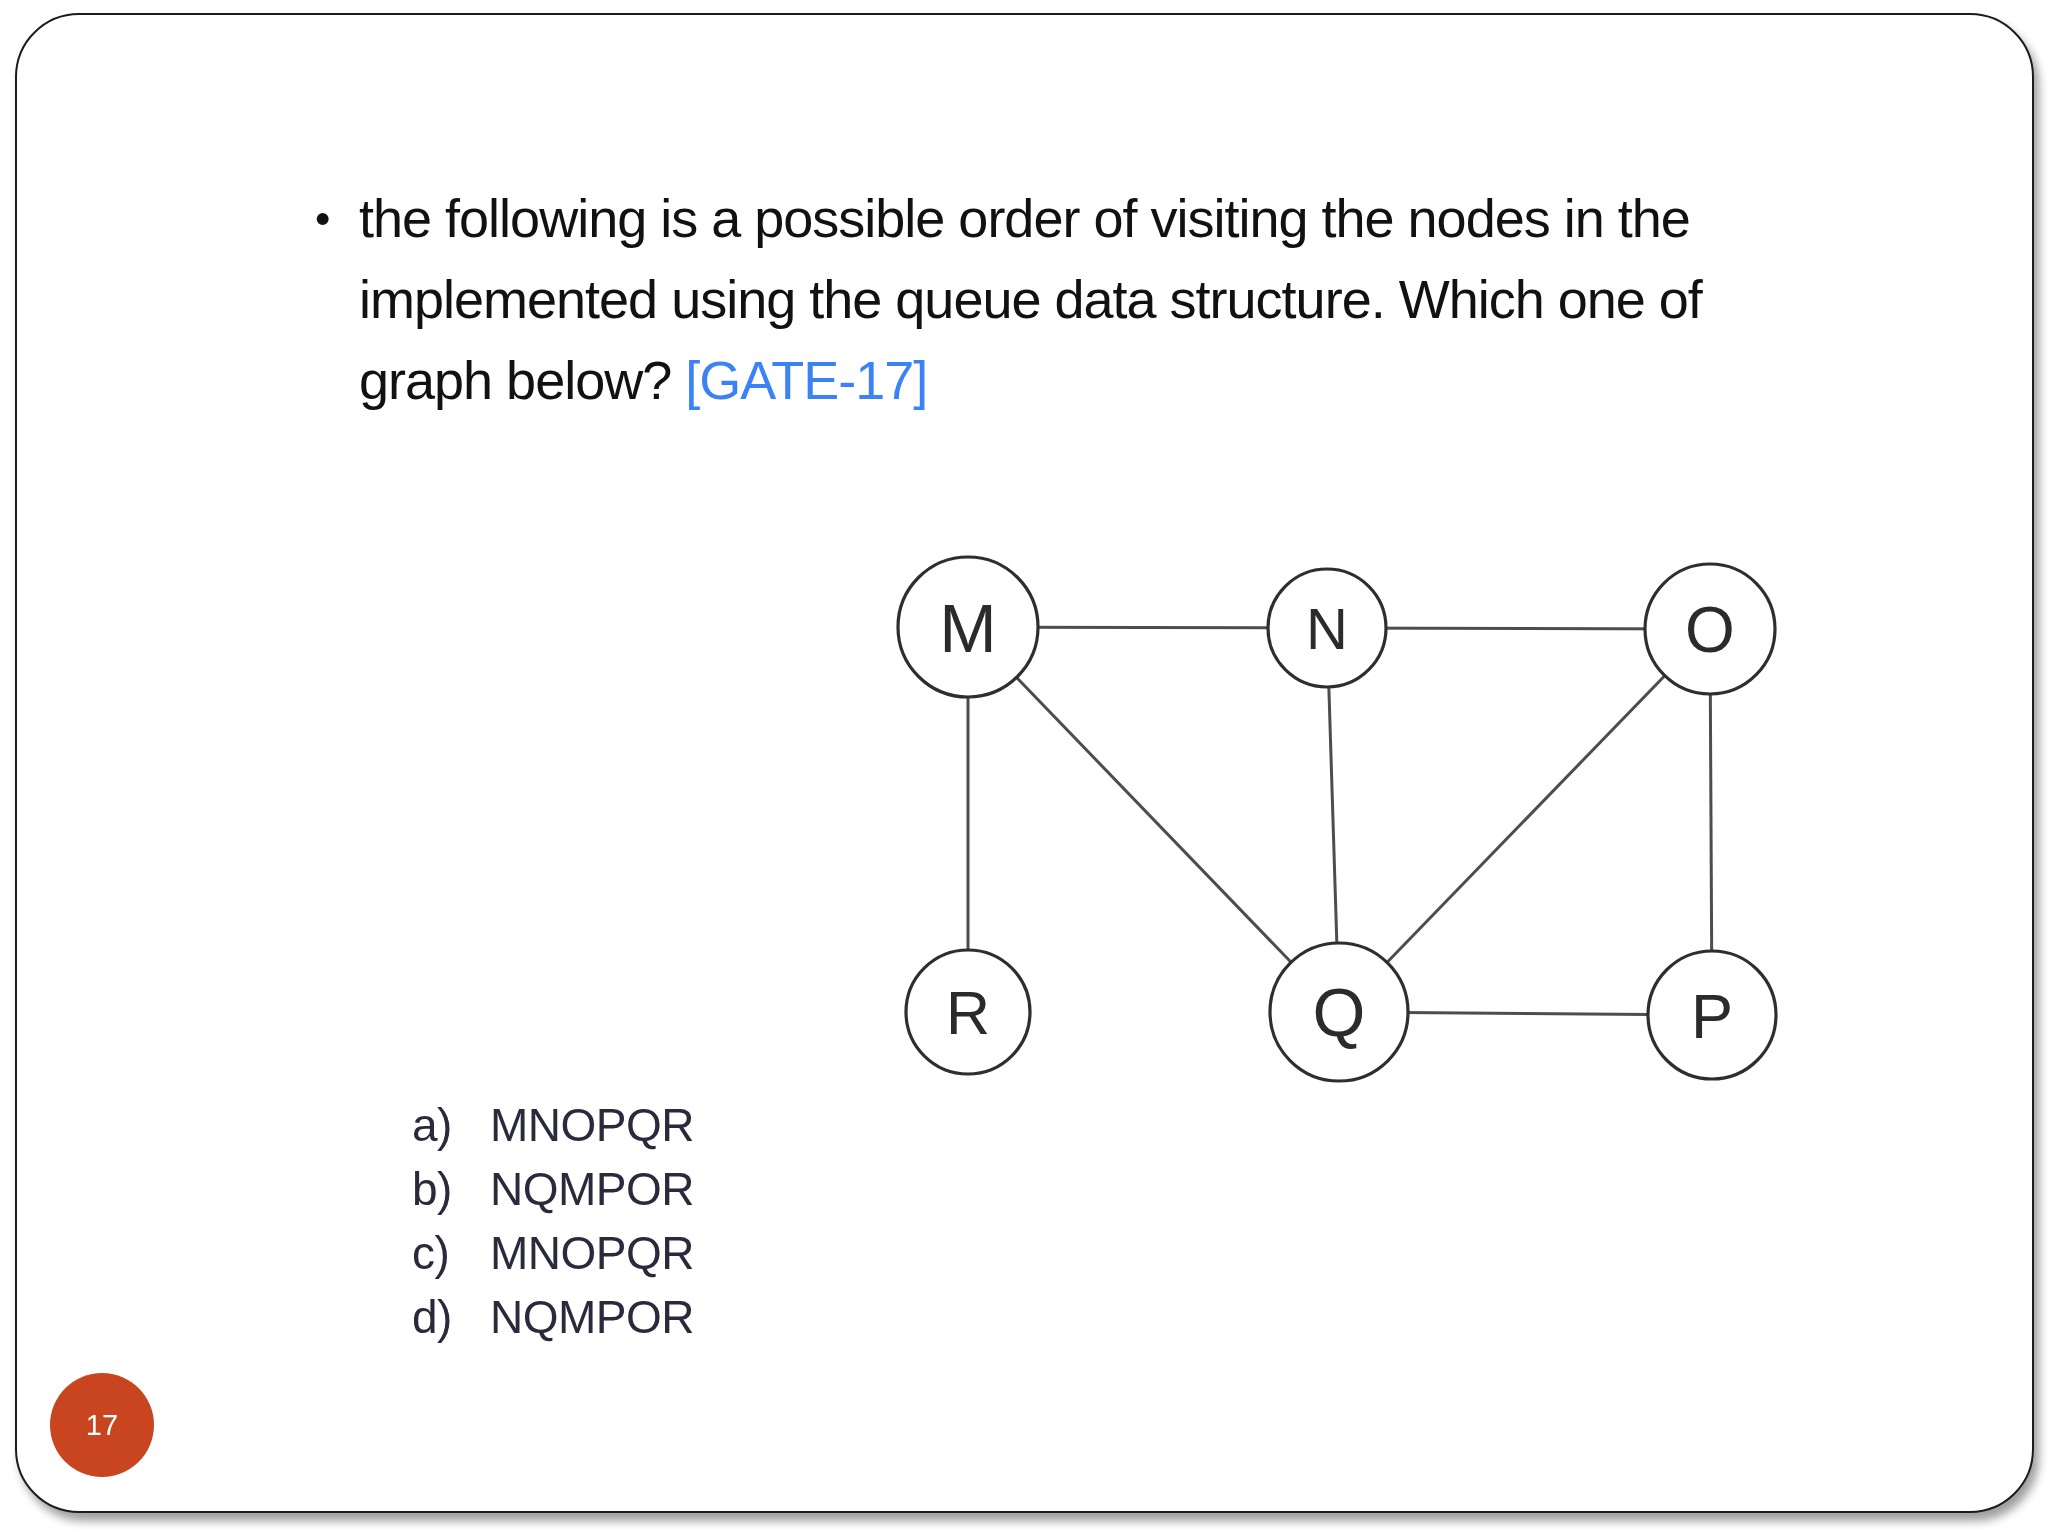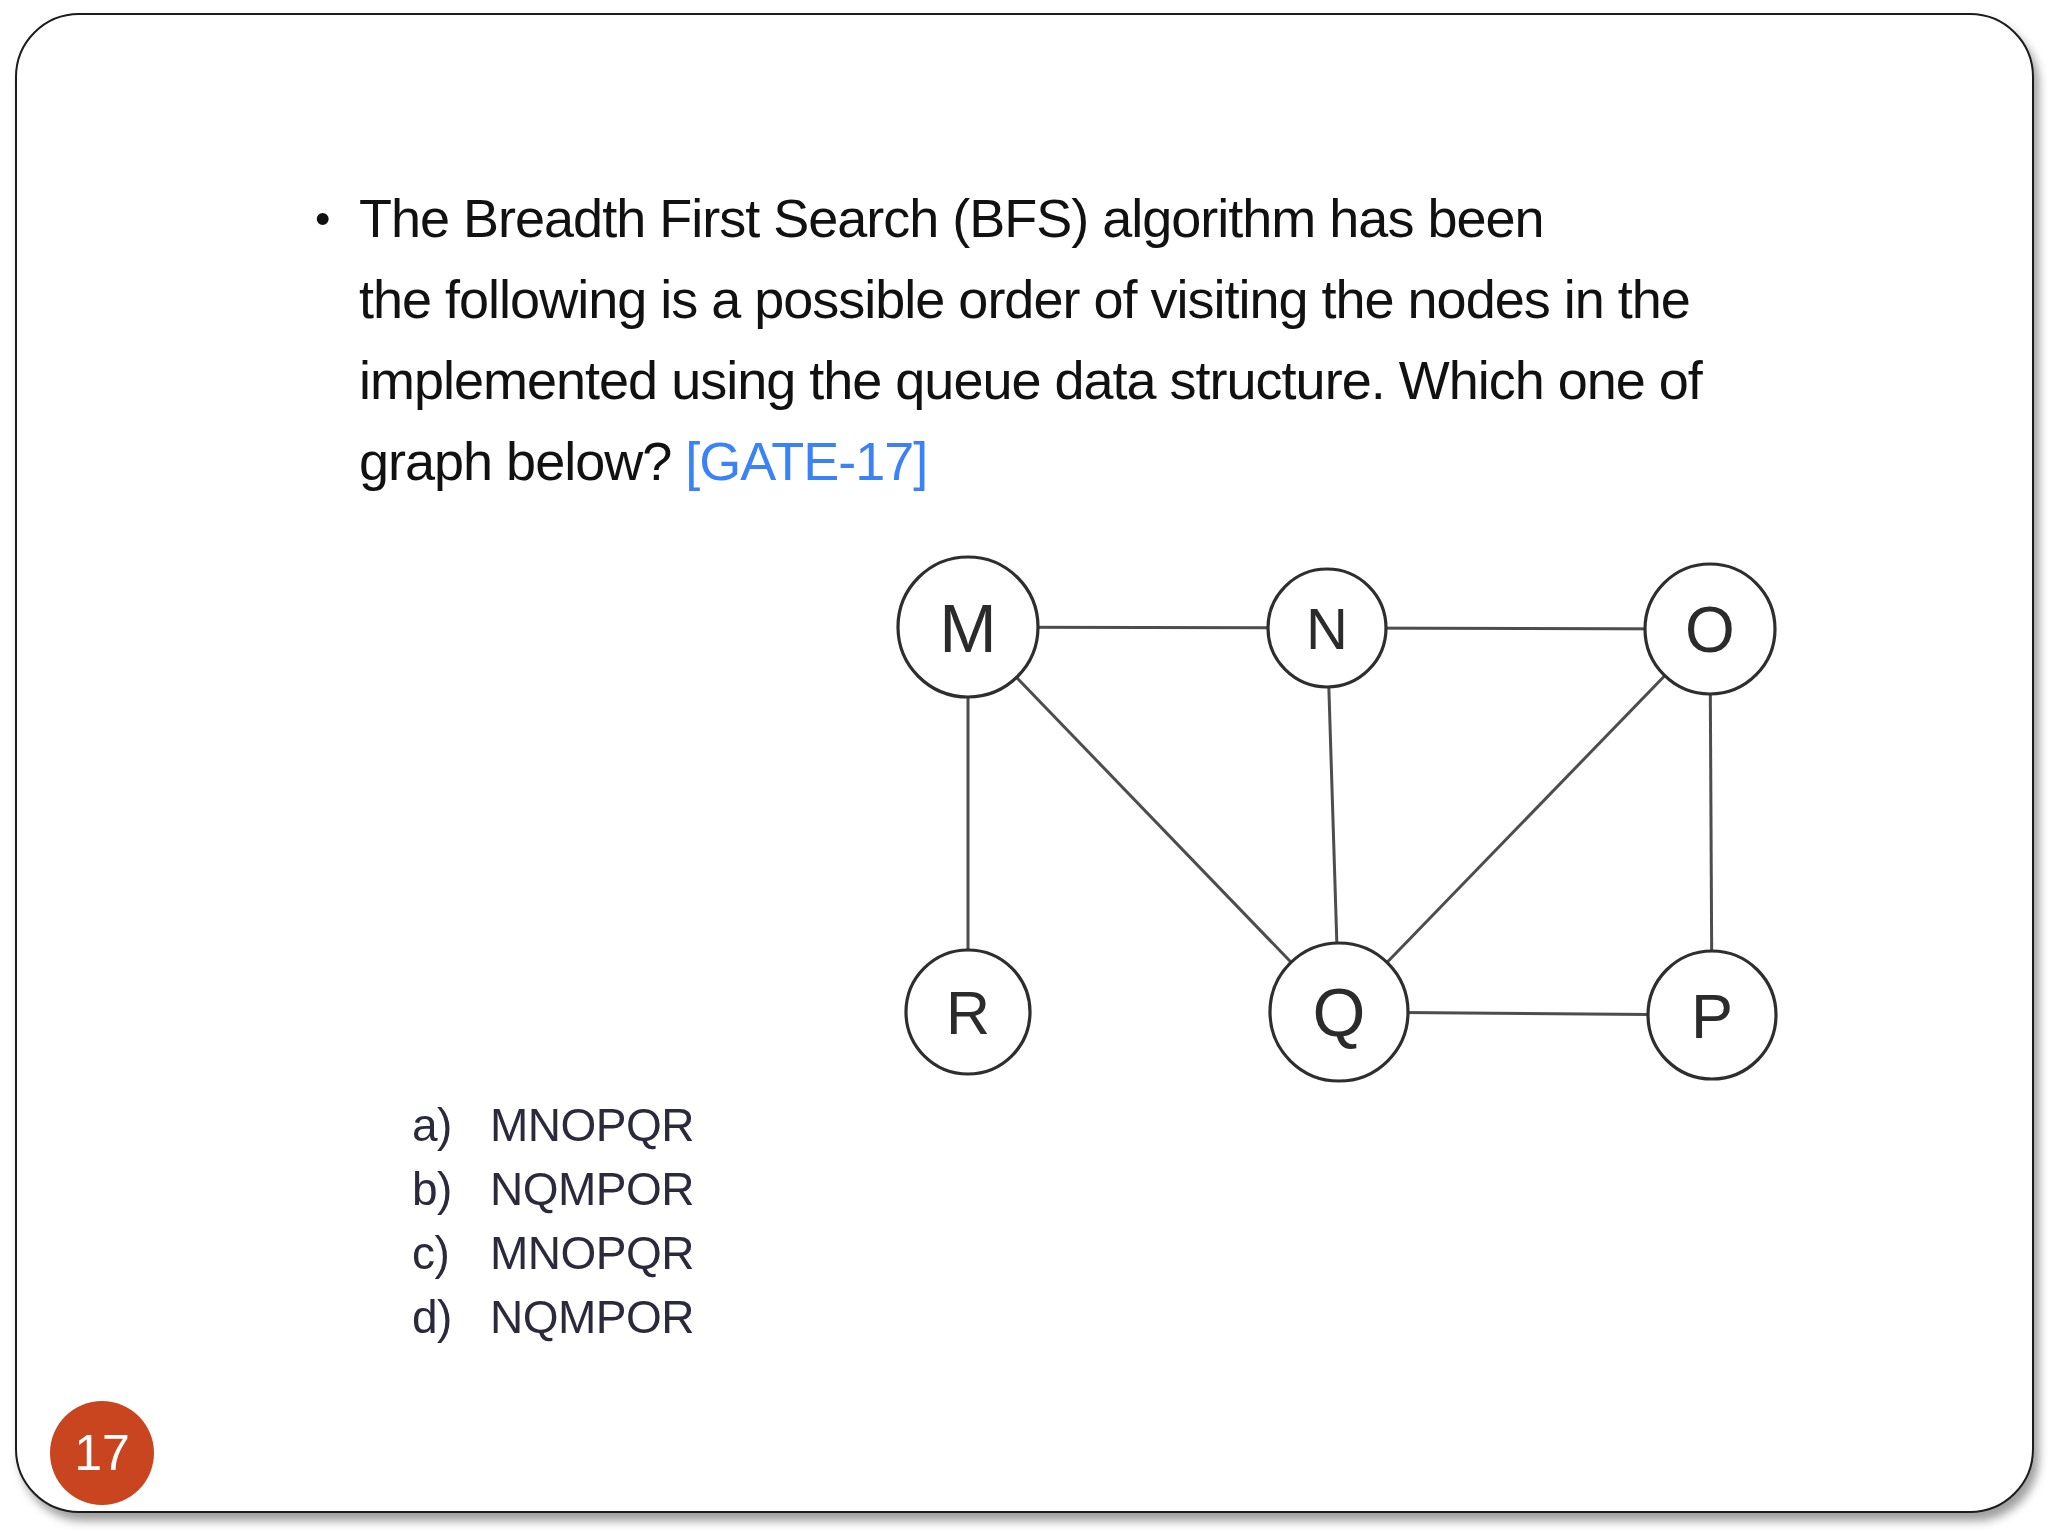--- a/index.html
+++ b/index.html
@@ -68,40 +68,39 @@
     display: flex;
     height: 64px;
     line-height: 60px;
     align-items: center;
   }
   .option-label { width: 78px; }
   .option-value { }
 
   .page-badge {
     position: absolute;
-    left: 33px; top: 1386px;
+    left: 33px; top: 1358px;
     width: 104px; height: 104px;
     border-radius: 50%;
     display: flex;
     align-items: center;
     justify-content: center;
     color: #ffffff;
-    font-size: 50px;
+    font-size: 29px;
   }
 </style>
 </head>
 <body>
 
 <div id="canvas">
   <div class="slide">
 
     <div class="question">
       <span class="q-bullet">•</span>
       <div class="q-lines">
-        <div>The Breadth First Search (BFS) algorithm has been</div>
         <div>the following is a possible order of visiting the nodes in the</div>
         <div>implemented using the queue data structure. Which one of</div>
         <div><span>graph below? </span><span class="q-citation" style="color: #3b82f6;">[GATE-17]</span></div>
       </div>
     </div>
 
     <svg class="graph-wrap" viewBox="850 520 950 560" width="950" height="560">
         <line x1="951" y1="612" x2="1310" y2="613" class="g-edge"></line>
         <line x1="1310" y1="613" x2="1693" y2="614" class="g-edge"></line>
         <line x1="951" y1="612" x2="951" y2="997" class="g-edge"></line>

